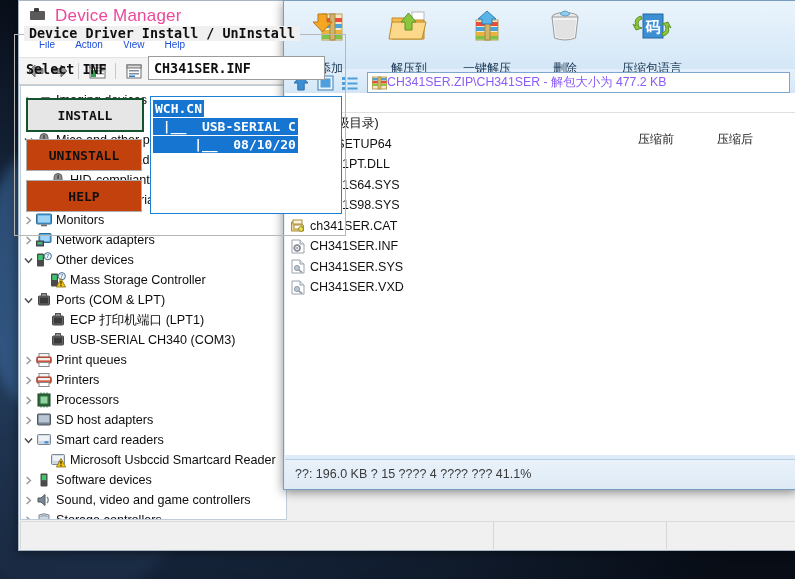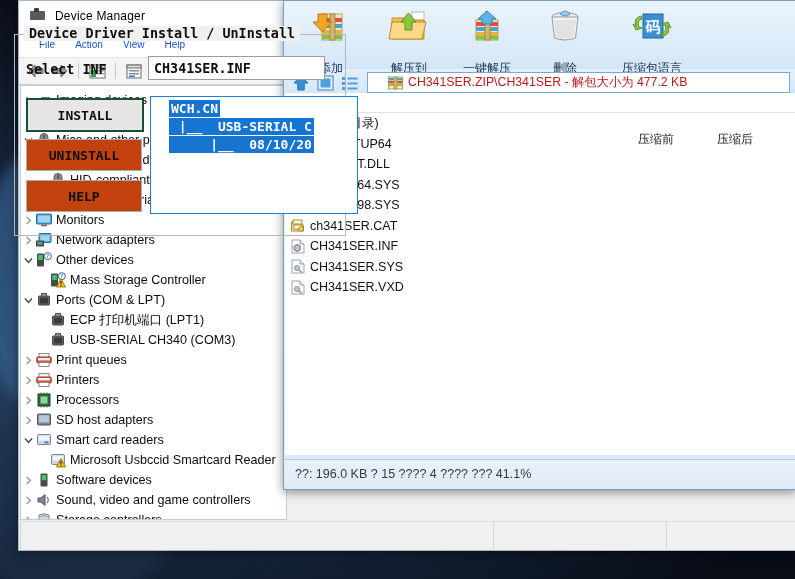--- a/index.html
+++ b/index.html
@@ -19,21 +19,21 @@
 
   
   .win{position:absolute;background:#fff;border:1px solid #9badc0;box-shadow:0 2px 10px rgba(0,0,0,.45);}
 
   
   #devmgr{left:18px;top:0;width:777px;height:549px;border:1px solid #a8b6c4;background:#f0f0f0;}
   #dm-title{height:30px;background:#ffffff;display:flex;align-items:center;padding:0 6px;}
   #dm-title .dmico{width:18px;height:16px;margin:0 8px 0 4px;position:relative;flex:0 0 auto;}
   #dm-title .dmico::before{content:"";position:absolute;left:1px;top:3px;width:15px;height:9px;background:#5a5a5a;border-radius:1px;}
   #dm-title .dmico::after{content:"";position:absolute;left:5px;top:0px;width:5px;height:4px;background:#3f3f3f;border-radius:1px;}
-  #dm-title .dmtxt{font-size:12px;color:#000000;letter-spacing:.2px;}
+  #dm-title .dmtxt{font-size:17px;color:#ec4899;letter-spacing:.2px;}
 
   #dm-menu{height:26px;background:#fff;display:flex;align-items:center;padding-left:10px;gap:0;}
   #dm-menu .mi{font-size:10px;color:#1d4ed8;padding:3px 10px;cursor:default;}
 
   #dm-toolbar{height:26px;background:#f4f4f4;border-top:1px solid #e3e3e3;border-bottom:1px solid #cfcfcf;
               display:flex;align-items:center;padding-left:6px;gap:2px;}
   .tbbtn{width:22px;height:21px;display:flex;align-items:center;justify-content:center;border-radius:2px;}
   .tbsep{width:1px;height:16px;background:#c8c8c8;margin:0 5px;}
 
   #dm-body{position:absolute;left:1px;top:84px;width:265px;height:433px;background:#fff;border:1px solid #bfcddb;
@@ -55,21 +55,21 @@
   
   #rar{left:283px;top:0;width:512px;height:488px;border:1px solid #7a9cc0;
        background:linear-gradient(#eaf3fb,#dcebf8);}
   #rar-toolbar{height:64px;background:linear-gradient(#eaf4fc,#d4e7f7);display:flex;align-items:flex-start;padding:4px 0 0 14px;gap:12px;}
   .rtool{width:66px;display:flex;flex-direction:column;align-items:center;padding-top:3px;border-radius:3px;}
   .rtool .glyph{width:46px;height:36px;position:relative;}
   .rtool .cap{font-size:12px;color:#15314d;margin-top:16px;white-space:nowrap;}
   .rtool.wide{width:84px;}
 
   #rar-navbar{height:27px;background:linear-gradient(#e4f0fb,#d2e5f6);display:flex;align-items:center;padding-left:8px;gap:7px;}
-  #rar-path{flex:1 1 auto;height:19px;margin:0 6px 0 2px;background:#fff;border:1px solid #7da7cd;display:flex;align-items:center;padding-left:20px;gap:5px;font-size:12.3px;color:#b91c1c;}
+  #rar-path{flex:1 1 auto;height:19px;margin:0 6px 0 2px;background:#fff;border:1px solid #7da7cd;display:flex;align-items:center;padding-left:4px;font-size:12.3px;color:#8b5cf6;}
 
   #rar-list{position:absolute;left:1px;top:92px;width:510px;height:362px;background:#fff;}
   #rar-head{height:19px;background:#fff;border-bottom:1px solid #e0e0e0;display:flex;font-size:12px;color:#222;}
   #rar-head .hc{display:flex;align-items:center;padding-left:6px;border-right:1px solid #e3e3e3;margin-top:46px;}
   #rar-head .hc.name{flex:1 1 auto;}
   #rar-head .hc.c1{width:72px;}
   #rar-head .hc.c2{width:78px;border-right:none;}
   .frow{display:flex;align-items:center;height:20.5px;padding-left:3px;font-size:12.5px;color:#111;}
   .fico{width:20px;flex:0 0 20px;display:flex;align-items:center;justify-content:center;margin-right:2px;}
 
@@ -88,21 +88,21 @@
   .mono{font-family:"DejaVu Sans Mono","Liberation Mono",monospace;}
   #drv-selinf-lab{position:absolute;left:26px;top:62px;font-weight:bold;font-size:13.4px;color:#0f0f0f;}
   #drv-selinf{position:absolute;left:148px;top:56px;width:170px;height:22px;background:#fff;border:1px solid #9b9b9b;
               display:flex;align-items:center;padding-left:5px;font-weight:bold;font-size:13.4px;color:#0f0f0f;}
   .dbtn{position:absolute;left:26px;width:114px;height:30px;background:#c2410c;border:1px solid #adadad;
         display:flex;align-items:center;justify-content:center;font-weight:bold;font-size:13px;color:#0f0f0f;}
   .dbtn.def{border:2px solid #14532d;background:#e6e6e6;}
   #b-install{top:98px;}
   #b-uninstall{top:139px;}
   #b-help{top:180px;}
-  #drv-listbox{position:absolute;left:150px;top:96px;width:190px;height:116px;background:#fff;border:1px solid #1d7fd4;overflow:hidden;padding-left:16px;}
+  #drv-listbox{position:absolute;left:150px;top:96px;width:190px;height:116px;background:#fff;border:1px solid #1d7fd4;overflow:hidden;}
   #drv-listbox .lrow{font-weight:bold;font-size:13px;line-height:17px;white-space:pre;color:#fff;background:#1675d1;display:inline-block;padding:0 2px;}
   #drv-listbox .lwrap{padding:2px 0 0 2px;}
 
   
   svg{display:block;}
 </style>
 </head>
 <body>
 
 <div id="desktop">

